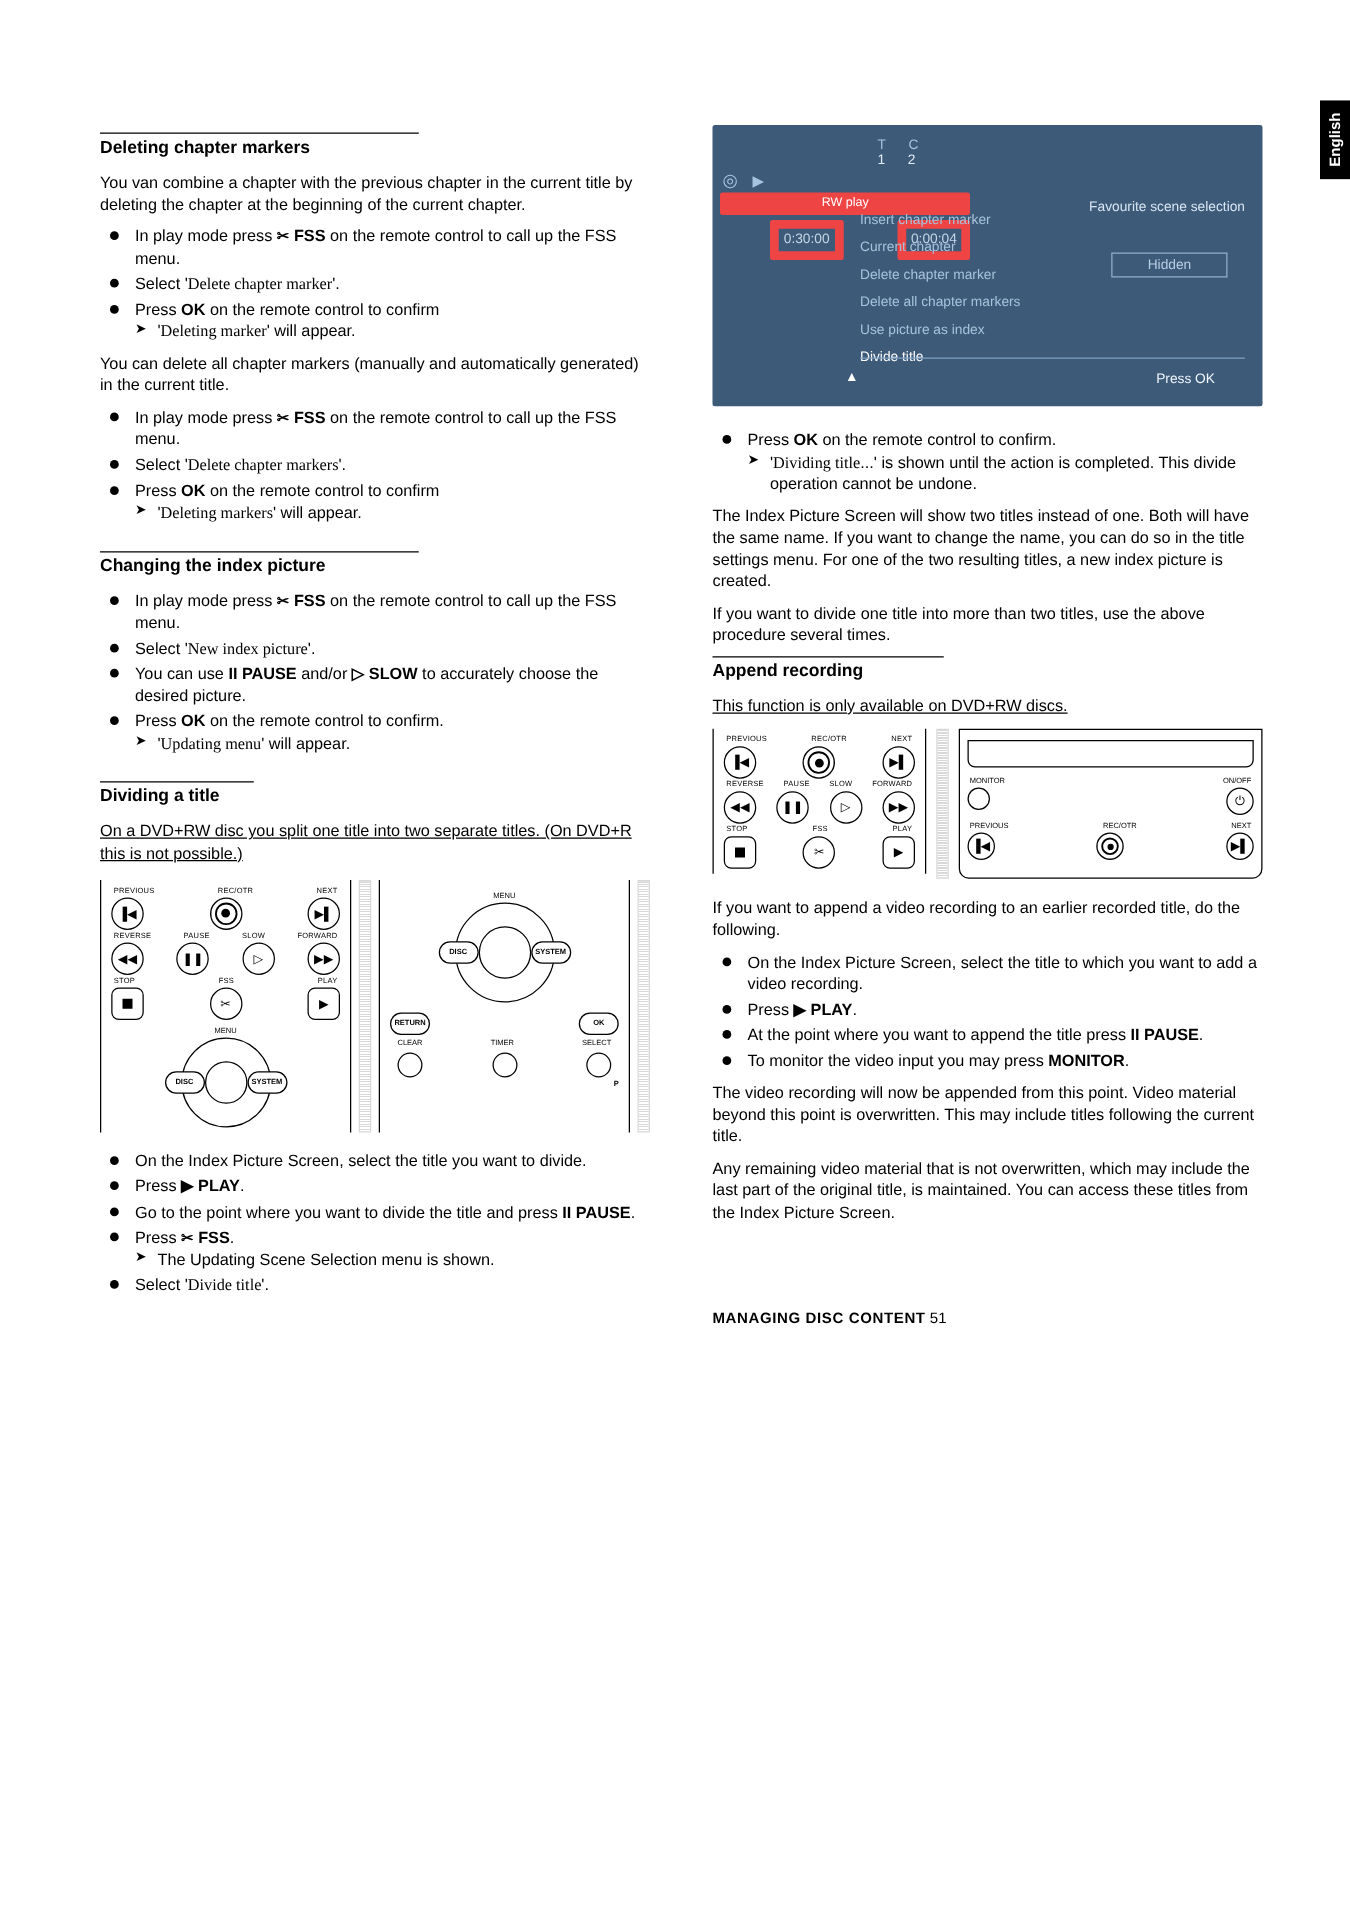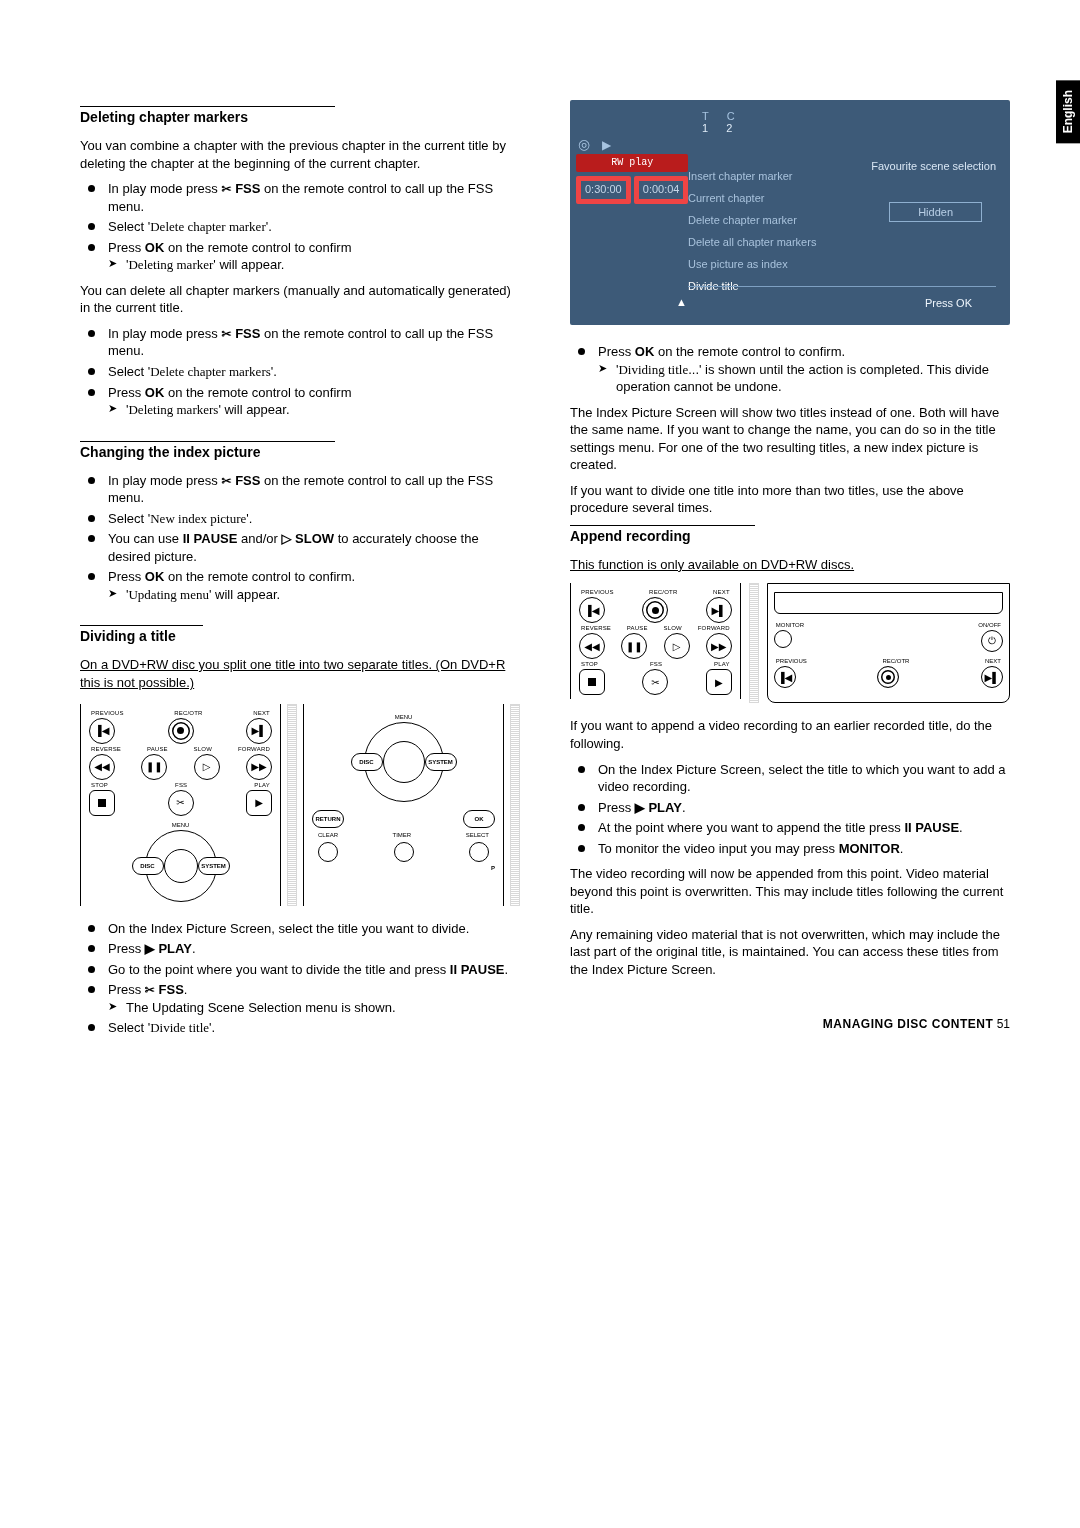--- a/index.html
+++ b/index.html
@@ -96,22 +96,22 @@
   border-radius: 2px;
 }
 .osd .topbar {
   position:absolute; left:132px; top:10px; color:#a6c3e0;
 }
 .osd .topbar .l1 {letter-spacing:18px;}
 .osd .topbar .l2 {letter-spacing:18px; color:#e0ecf8;}
 .osd .side {
   position:absolute; left:6px; top:54px; text-align:center; color:#c5d6e8; line-height:1.6;
 }
-.osd .side .rwplay { background:#b91c1c; color:#fff; padding:1px 4px; border-radius:2px; font-size:10px;font-family:Liberation Mono, monospace;}
-.osd .side .t1 { border:5px solid #ef4444; padding:0 4px; border-radius:2px; display:inline-block; margin-top:4px;}
+.osd .side .rwplay { background:#ef4444; color:#fff; padding:1px 4px; border-radius:2px; font-size:10px;}
+.osd .side .t1 { border:7px solid #ef4444; padding:0 4px; border-radius:2px; display:inline-block; margin-top:4px;margin-left:40px;}
 .osd .menu {
   position:absolute; left:118px; top:65px; color:#a8c2dc; line-height:2.0;
 }
 .osd .menu .sel { color:#fff; }
 .osd .fss { position:absolute; right:14px; top:60px; color:#d8e6f4; font-size:11px;}
 .osd .hidden { position:absolute; right:28px; top:102px; border:1px solid #8fb0d0; padding:3px 28px; color:#b8cfe6; font-size:11px;}
 .osd .pressok { position:absolute; right:38px; bottom:16px; color:#eef5fc; font-size:11px;margin-top:44px;}
 .osd .hr { position:absolute; left:118px; right:14px; bottom:38px; border-top:1px solid #7ea0c2;}
 .osd .cursor {position:absolute; left:106px; bottom:17px; color:#fff; font-size:11px;}
 .osd .playicon {position:absolute; left:32px; top:38px; color:#a6c3e0; font-size:12px;}
@@ -149,23 +149,23 @@
 .remote2-row { display:flex; gap:8px; margin: 10px 0 14px 0; align-items:flex-start;}
 .panel2 {
   border:1px solid #000; border-radius:0 0 8px 8px; flex:1.5;
   padding:8px 6px; font-size:6px;
 }
 .panel2 .lblrow{display:flex;justify-content:space-between;font-size:6px;padding:0 2px;}
 .panel2 .btrow{display:flex;justify-content:space-between;margin:2px 0 6px;}
 .spacer-strip{width:8px;background:repeating-linear-gradient(#000,#000 1px,#fff 1px,#fff 2px);align-self:stretch;border:1px solid #000;opacity:0.15;}
 
 .footer {
-  text-align:right;
+  text-align:left;
   font-size:12px;
-  margin-top:38px;
+  margin-top:68px;
 }
 .footer .lbl{font-weight:bold;letter-spacing:0.5px;}
 .seg { display:inline; }
 </style>
 </head>
 <body>
 
 <div class="page">
   <div class="lang-tab">English</div>
 

